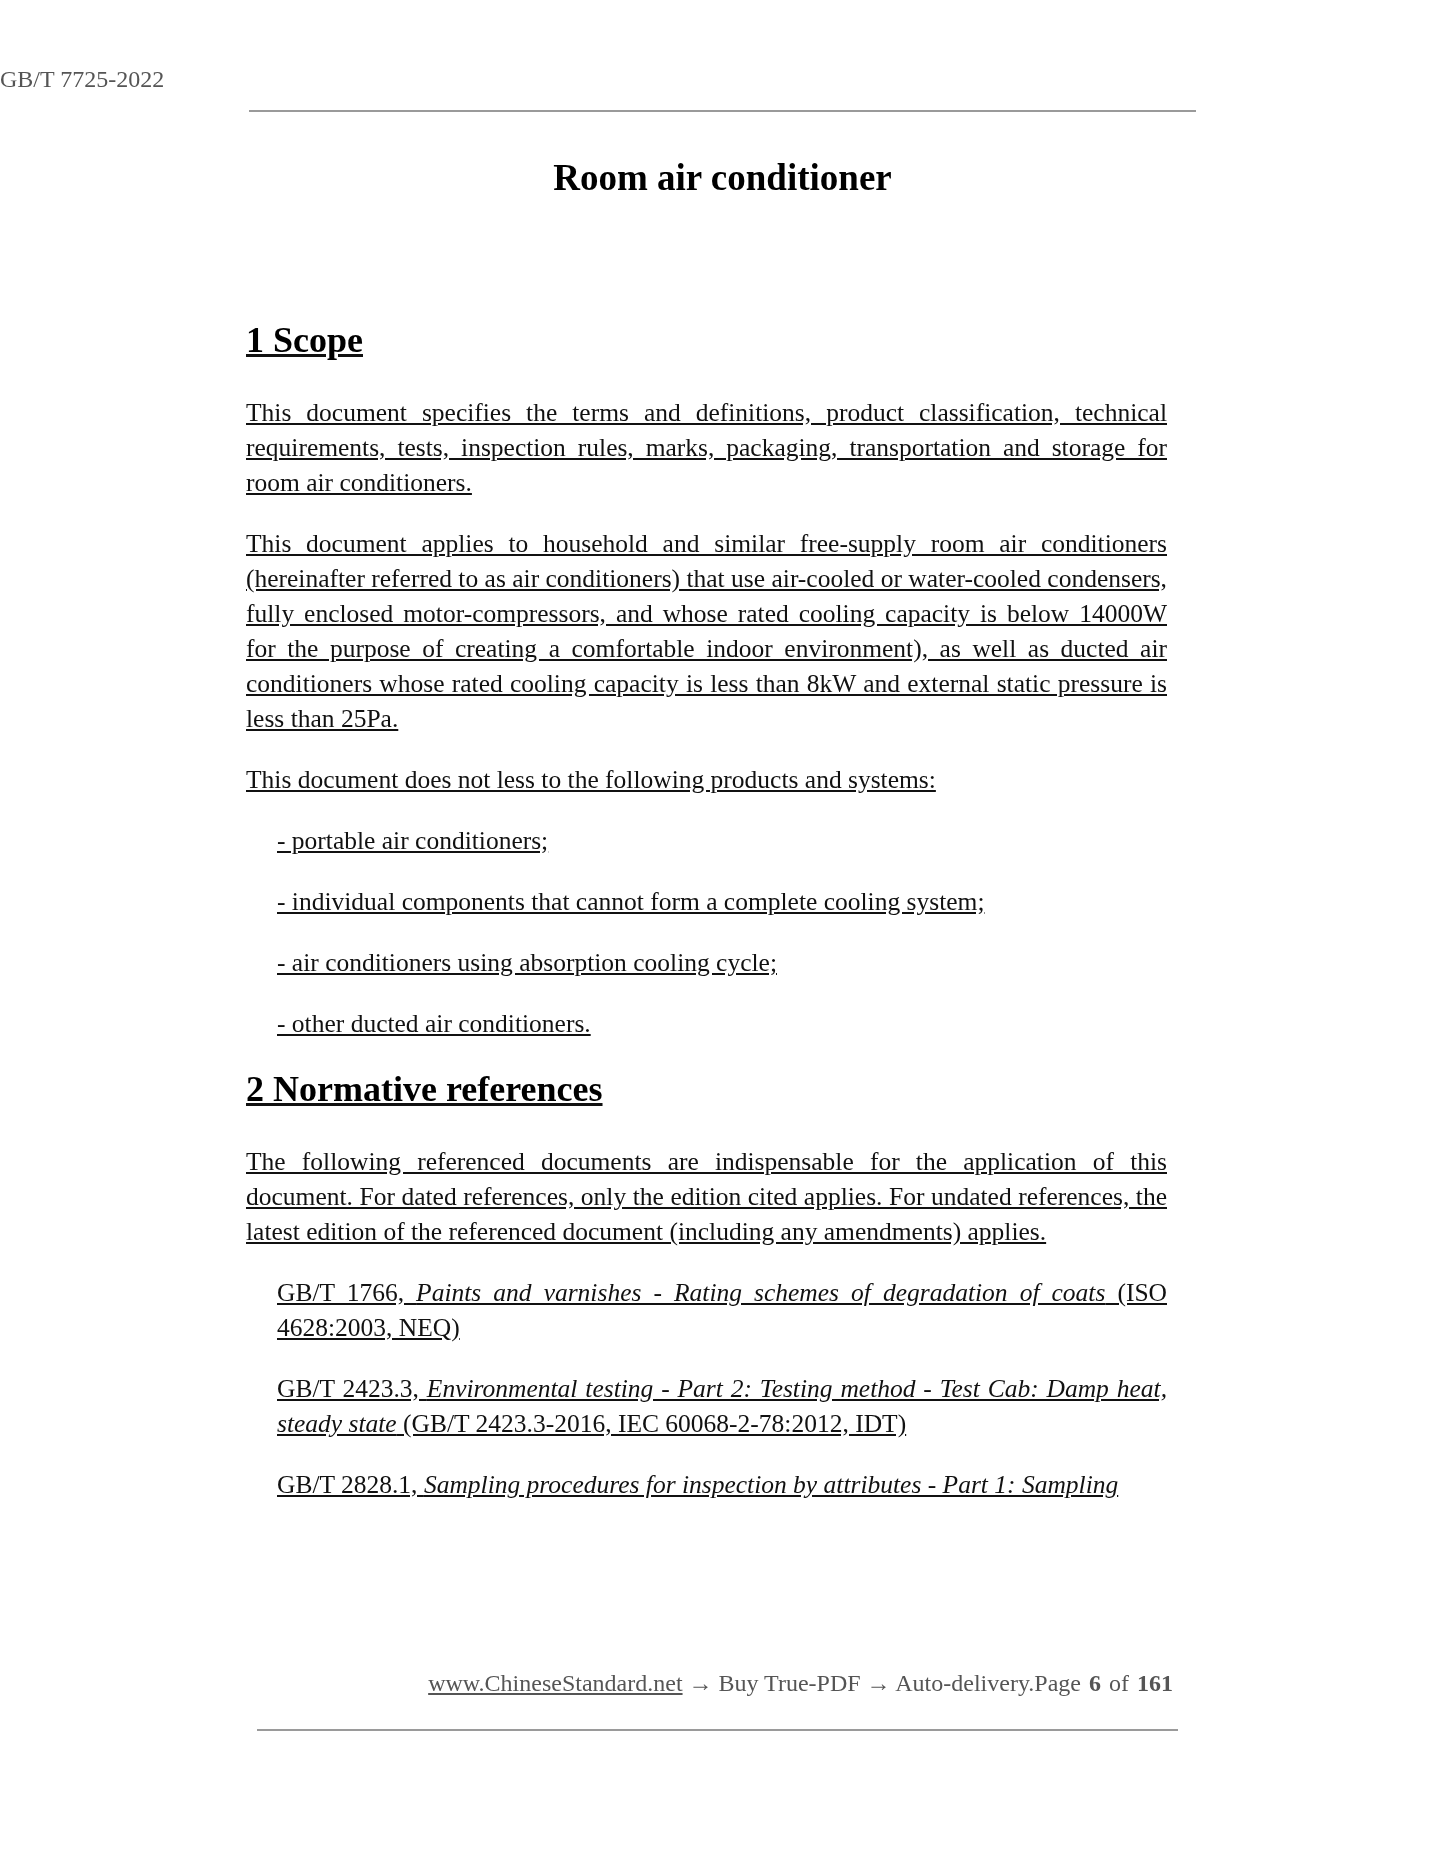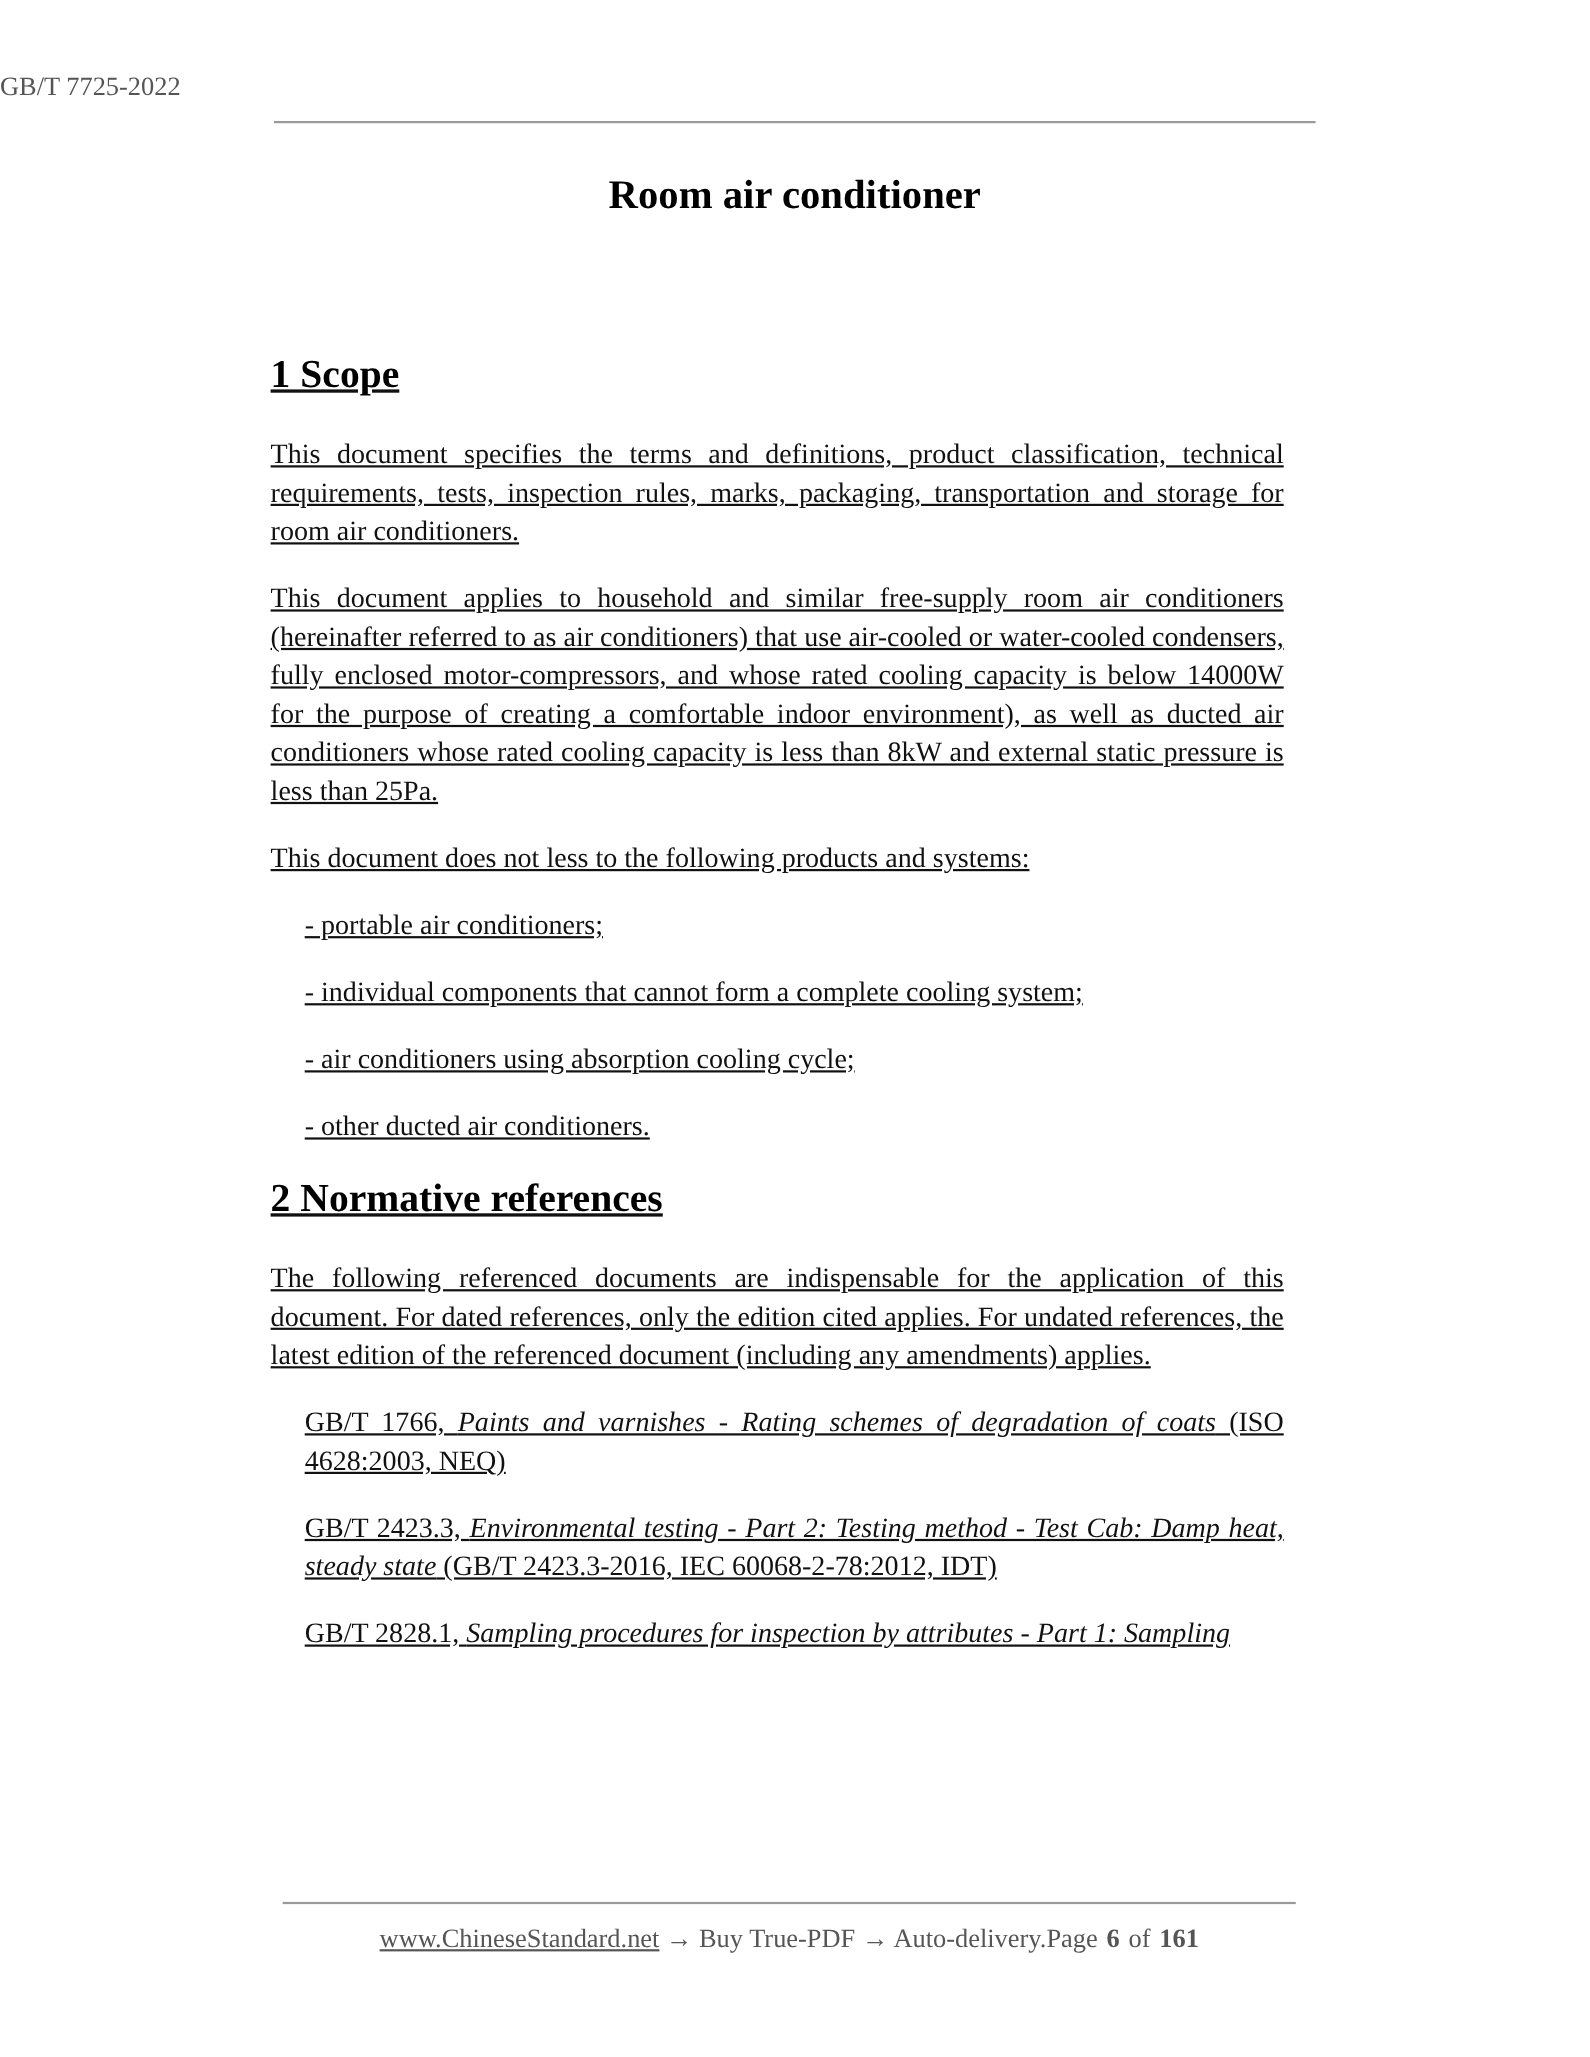--- a/index.html
+++ b/index.html
@@ -80,28 +80,28 @@
     .footer-rule {
       position: absolute;
       top: 1729px;
       left: 257px;
       width: 921px;
       height: 0;
       border-top: 2px solid #9a9a9a;
     }
     .footer {
       position: absolute;
-      top: 1748px;
+      top: 1668px;
       left: 262px;
       width: 911px;
       font-size: 24px;
       line-height: 30px;
       color: #555555;
       display: flex;
-      justify-content: center;
+      justify-content: flex-end;
     }
     .footer a {
       color: #555555;
       text-decoration: underline;
     }
     .footer .pg-num {
       font-weight: bold;
     }
     .footer .sp {
       display: inline-block;

